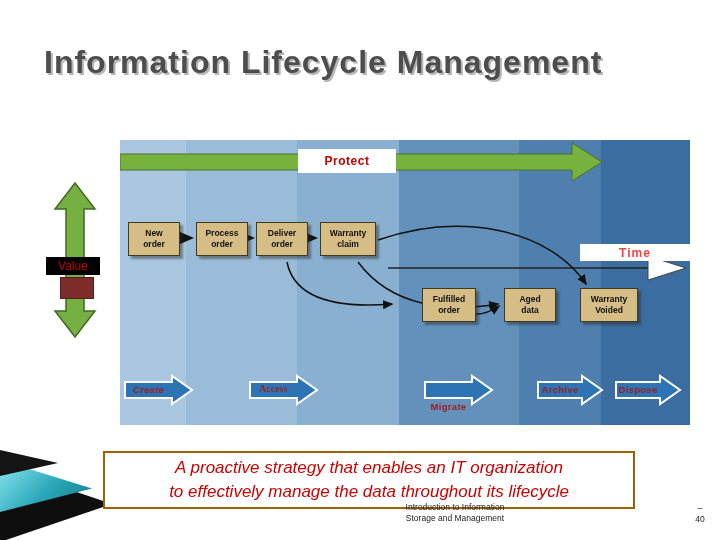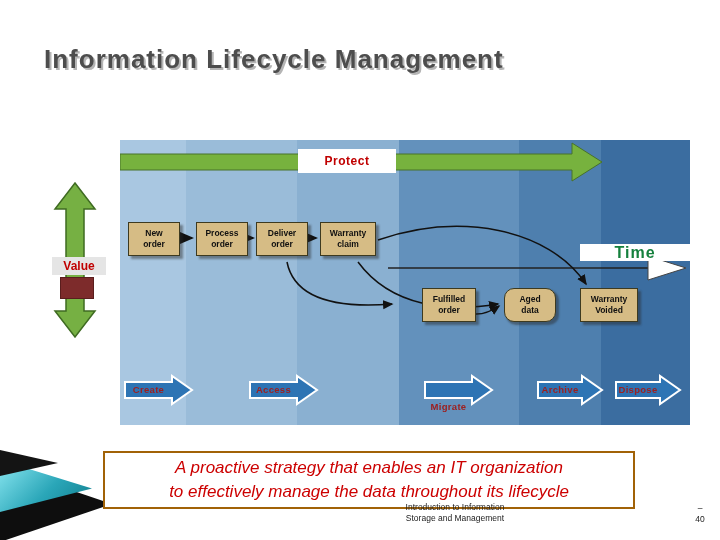--- a/index.html
+++ b/index.html
@@ -2,50 +2,50 @@
 <html><head>
 <meta charset="utf-8">
 <style>
   html,body{margin:0;padding:0;}
   .slide{
     position:relative;width:720px;height:540px;background:#ffffff;
     font-family:"Liberation Sans",sans-serif;overflow:hidden;
   }
   .title{
     position:absolute;left:44px;top:44px;width:650px;
-    font-size:26px;font-weight:bold;color:#4d4d4d;letter-spacing:1px;
+    font-size:32px;font-weight:bold;color:#4d4d4d;letter-spacing:1px;
     text-shadow:2px 2px 0 #b5b5b5;
   }
   .diagram{position:absolute;left:120px;top:140px;width:570px;height:285px;}
   .band{position:absolute;top:0;bottom:0;border-right:1px solid rgba(255,255,255,.55);}
   .overlay{position:absolute;left:0;top:0;z-index:3;}
   .plabel{
     position:absolute;left:178px;top:9px;width:98px;height:24px;z-index:4;
     background:#ffffff;color:#c00000;font-size:12px;font-weight:bold;
     display:flex;align-items:center;justify-content:center;letter-spacing:.5px;
   }
   .tstrip{
     position:absolute;left:460px;top:104px;width:110px;height:17px;z-index:4;
-    background:#ffffff;color:#15803d;font-size:16px;font-weight:bold;
+    background:#ffffff;color:#ef4444;font-size:12px;font-weight:bold;
     display:flex;align-items:center;justify-content:center;letter-spacing:1px;
   }
   .ybox{
     position:absolute;z-index:5;background:#d6bc85;border:1px solid #3d3a20;
     box-shadow:2.5px 2.5px 2px rgba(40,40,40,.45);
     color:#111;font-size:8.5px;font-weight:bold;text-align:center;
     display:flex;align-items:center;justify-content:center;
     white-space:pre-line;line-height:11px;
   }
   .phase-label{
     position:absolute;z-index:6;color:#9c2020;font-size:9.5px;font-weight:bold;
     text-align:center;letter-spacing:.3px;
   }
   .value-label{
-    position:absolute;left:52px;top:257px;width:54px;height:18px;z-index:4;
-    background:#e5e5e5;color:#c00000;font-size:12px;font-weight:bold;
+    position:absolute;left:46px;top:257px;width:54px;height:18px;z-index:4;
+    background:#000000;color:#c00000;font-size:12px;font-weight:normal;
     display:flex;align-items:center;justify-content:center;
   }
   .value-marker{
     position:absolute;left:60px;top:277px;width:32px;height:20px;z-index:4;
     background:#7d2b2b;border:1px solid #5a1d1d;
   }
   .summary-box{
     position:absolute;left:103px;top:451px;width:528px;height:54px;z-index:8;
     background:#ffffff;border:2px solid #a16207;
     display:flex;flex-direction:column;align-items:center;justify-content:center;
@@ -129,27 +129,27 @@
 order</div>
     <div class="ybox" style="left:76px;top:82px;width:50px;height:32px;">Process
 order</div>
     <div class="ybox" style="left:136px;top:82px;width:50px;height:32px;">Deliver
 order</div>
     <div class="ybox" style="left:200px;top:82px;width:54px;height:32px;">Warranty
 claim</div>
 
     <div class="ybox" style="left:278px;top:148px;width:52px;height:32px;margin-left:24px;">Fulfilled
 order</div>
-    <div class="ybox" style="left:384px;top:148px;width:50px;height:32px;border-radius:10px;">Aged
+    <div class="ybox" style="left:384px;top:148px;width:50px;height:32px;">Aged
 data</div>
     <div class="ybox" style="left:460px;top:148px;width:56px;height:32px;">Warranty
 Voided</div>
 
-    <div class="phase-label" style="left:5px;top:244px;width:47px;">Create</div>
-    <div class="phase-label" style="left:130px;top:244px;width:47px;">Access</div>
+    <div class="phase-label" style="left:5px;top:244px;width:47px;font-style:italic;">Create</div>
+    <div class="phase-label" style="left:130px;top:244px;width:47px;font-family:Liberation Serif, serif;">Access</div>
     <div class="phase-label" style="left:305px;top:244px;width:47px;margin-top:17px;">Migrate</div>
     <div class="phase-label" style="left:418px;top:244px;width:44px;">Archive</div>
     <div class="phase-label" style="left:496px;top:244px;width:44px;">Dispose</div>
   </div>
 
   <svg style="position:absolute;left:52px;top:182px;z-index:3;" width="46" height="156" viewBox="0 0 46 156">
     <polygon points="23,1 43,27 32,27 32,129 43,129 23,155 3,129 14,129 14,27 3,27" fill="#76b043" stroke="#3f6b22" stroke-width="1.5"></polygon>
   </svg>
   <div class="value-label">Value</div>
   <div class="value-marker"></div>

